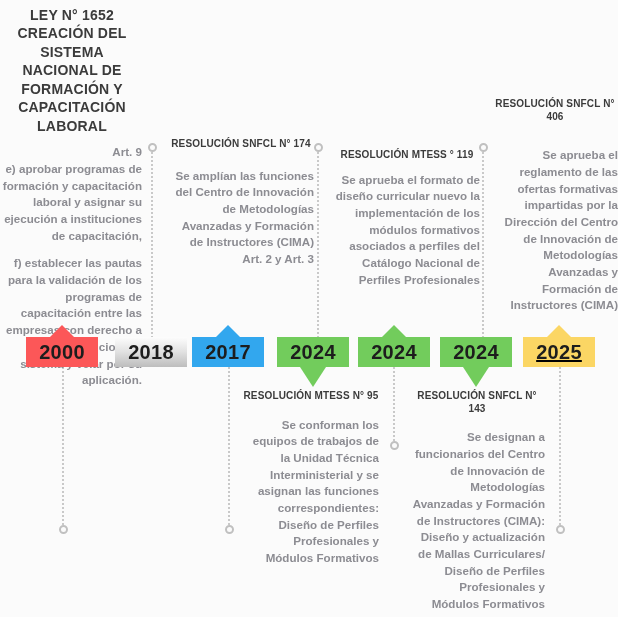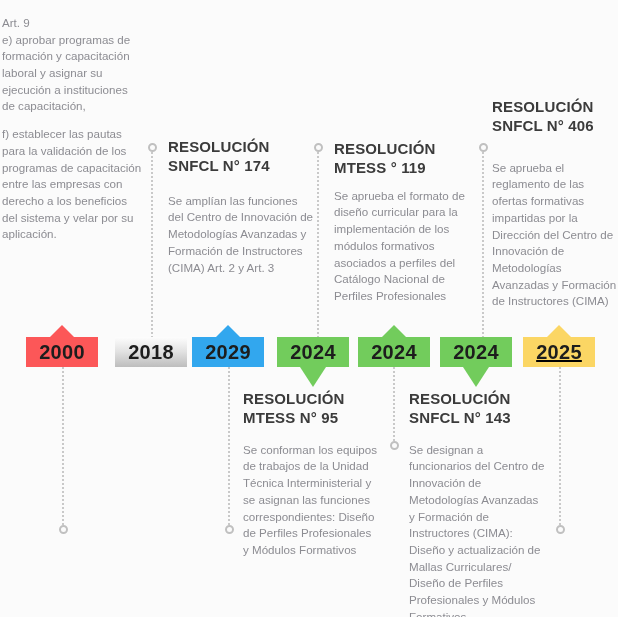--- a/index.html
+++ b/index.html
@@ -93,32 +93,33 @@
     border-top-color: #b9b9b9;
   }
   .badge.solid .body { background: var(--c); }
 
   
   .block {
     position: absolute;
     z-index: 4;
   }
   .block h2 {
-    font-size: 15px;
+    font-size: 10px;
     font-weight: bold;
     color: #3b3b3b;
     line-height: 1.26;
-    text-align: left;
+    text-align: center;
     letter-spacing: .15px;
   }
   .block .body-txt {
     font-size: 11.6px;
     color: #8c8c92;
     line-height: 1.44;
-    text-align: left;
+    text-align: right;
+    font-weight: bold;
   }
   .block .body-txt p { margin: 0; }
   .block .body-txt p + p { margin-top: 11px; }
 
   
   #law-title h1 {
     font-size: 14px;
     font-weight: bold;
     color: #3b3b3b;
     text-align: center;
@@ -149,38 +150,39 @@
     <span class="conn-dot bottom"></span>
   </div>
   <div class="connector" style="left:393px; top:367px; height:78px;">
     <span class="conn-dot bottom"></span>
   </div>
   <div class="connector" style="left:559px; top:367px; height:162px;">
     <span class="conn-dot bottom"></span>
   </div>
 
   <div class="block" id="law-title" style="left:2px; top:6px; width:140px;">
+    <h1>LEY N° 1652 CREACIÓN DEL SISTEMA NACIONAL DE FORMACIÓN Y CAPACITACIÓN LABORAL</h1>
     <div class="body-txt">
       <p style="white-space: pre-line;">Art. 9
 e) aprobar programas de formación y capacitación laboral y asignar su ejecución a instituciones de capacitación,</p>
       <p>f) establecer las pautas para la validación de los programas de capacitación entre las empresas con derecho a los beneficios del sistema y velar por su aplicación.</p>
     </div>
   </div>
 
   <div class="block" style="left:168px; top:138px; width:146px;">
     <h2>RESOLUCIÓN SNFCL N° 174</h2>
     <div class="body-txt" style="margin-top:17px;">
       <p>Se amplían las funciones del Centro de Innovación de Metodologías Avanzadas y Formación de Instructores (CIMA) Art. 2 y Art. 3</p>
     </div>
   </div>
 
-  <div class="block" style="left:334px; top:140px; width:146px;">
+  <div class="block" style="left:334px; top:149px; width:146px;">
     <h2>RESOLUCIÓN MTESS ° 119</h2>
     <div class="body-txt" style="margin-top:10px;">
-      <p>Se aprueba el formato de diseño curricular para la implementación de los módulos formativos asociados a perfiles del Catálogo Nacional de Perfiles Profesionales</p>
+      <p>Se aprueba el formato de diseño curricular nuevo la implementación de los módulos formativos asociados a perfiles del Catálogo Nacional de Perfiles Profesionales</p>
     </div>
   </div>
 
   <div class="block" style="left:492px; top:98px; width:126px;">
     <h2>RESOLUCIÓN SNFCL N° 406</h2>
     <div class="body-txt" style="margin-top:24px;">
       <p>Se aprueba el reglamento de las ofertas formativas impartidas por la Dirección del Centro de Innovación de Metodologías Avanzadas y Formación de Instructores (CIMA)</p>
     </div>
   </div>
 
@@ -192,21 +194,21 @@
 
   <div class="badge grey down" style="left:115px; width:72px;">
     <span class="arrow"></span>
     <span class="body"></span>
     <span class="lbl">2018</span>
   </div>
 
   <div class="badge solid up" style="left:192px; width:72px; --c:#32a7ee;">
     <span class="arrow"></span>
     <span class="body"></span>
-    <span class="lbl">2029</span>
+    <span class="lbl">2017</span>
   </div>
 
   <div class="badge solid down" style="left:277px; width:72px; --c:#72cc5c;">
     <span class="arrow"></span>
     <span class="body"></span>
     <span class="lbl">2024</span>
   </div>
 
   <div class="badge solid up" style="left:358px; width:72px; --c:#72cc5c;">
     <span class="arrow"></span>

